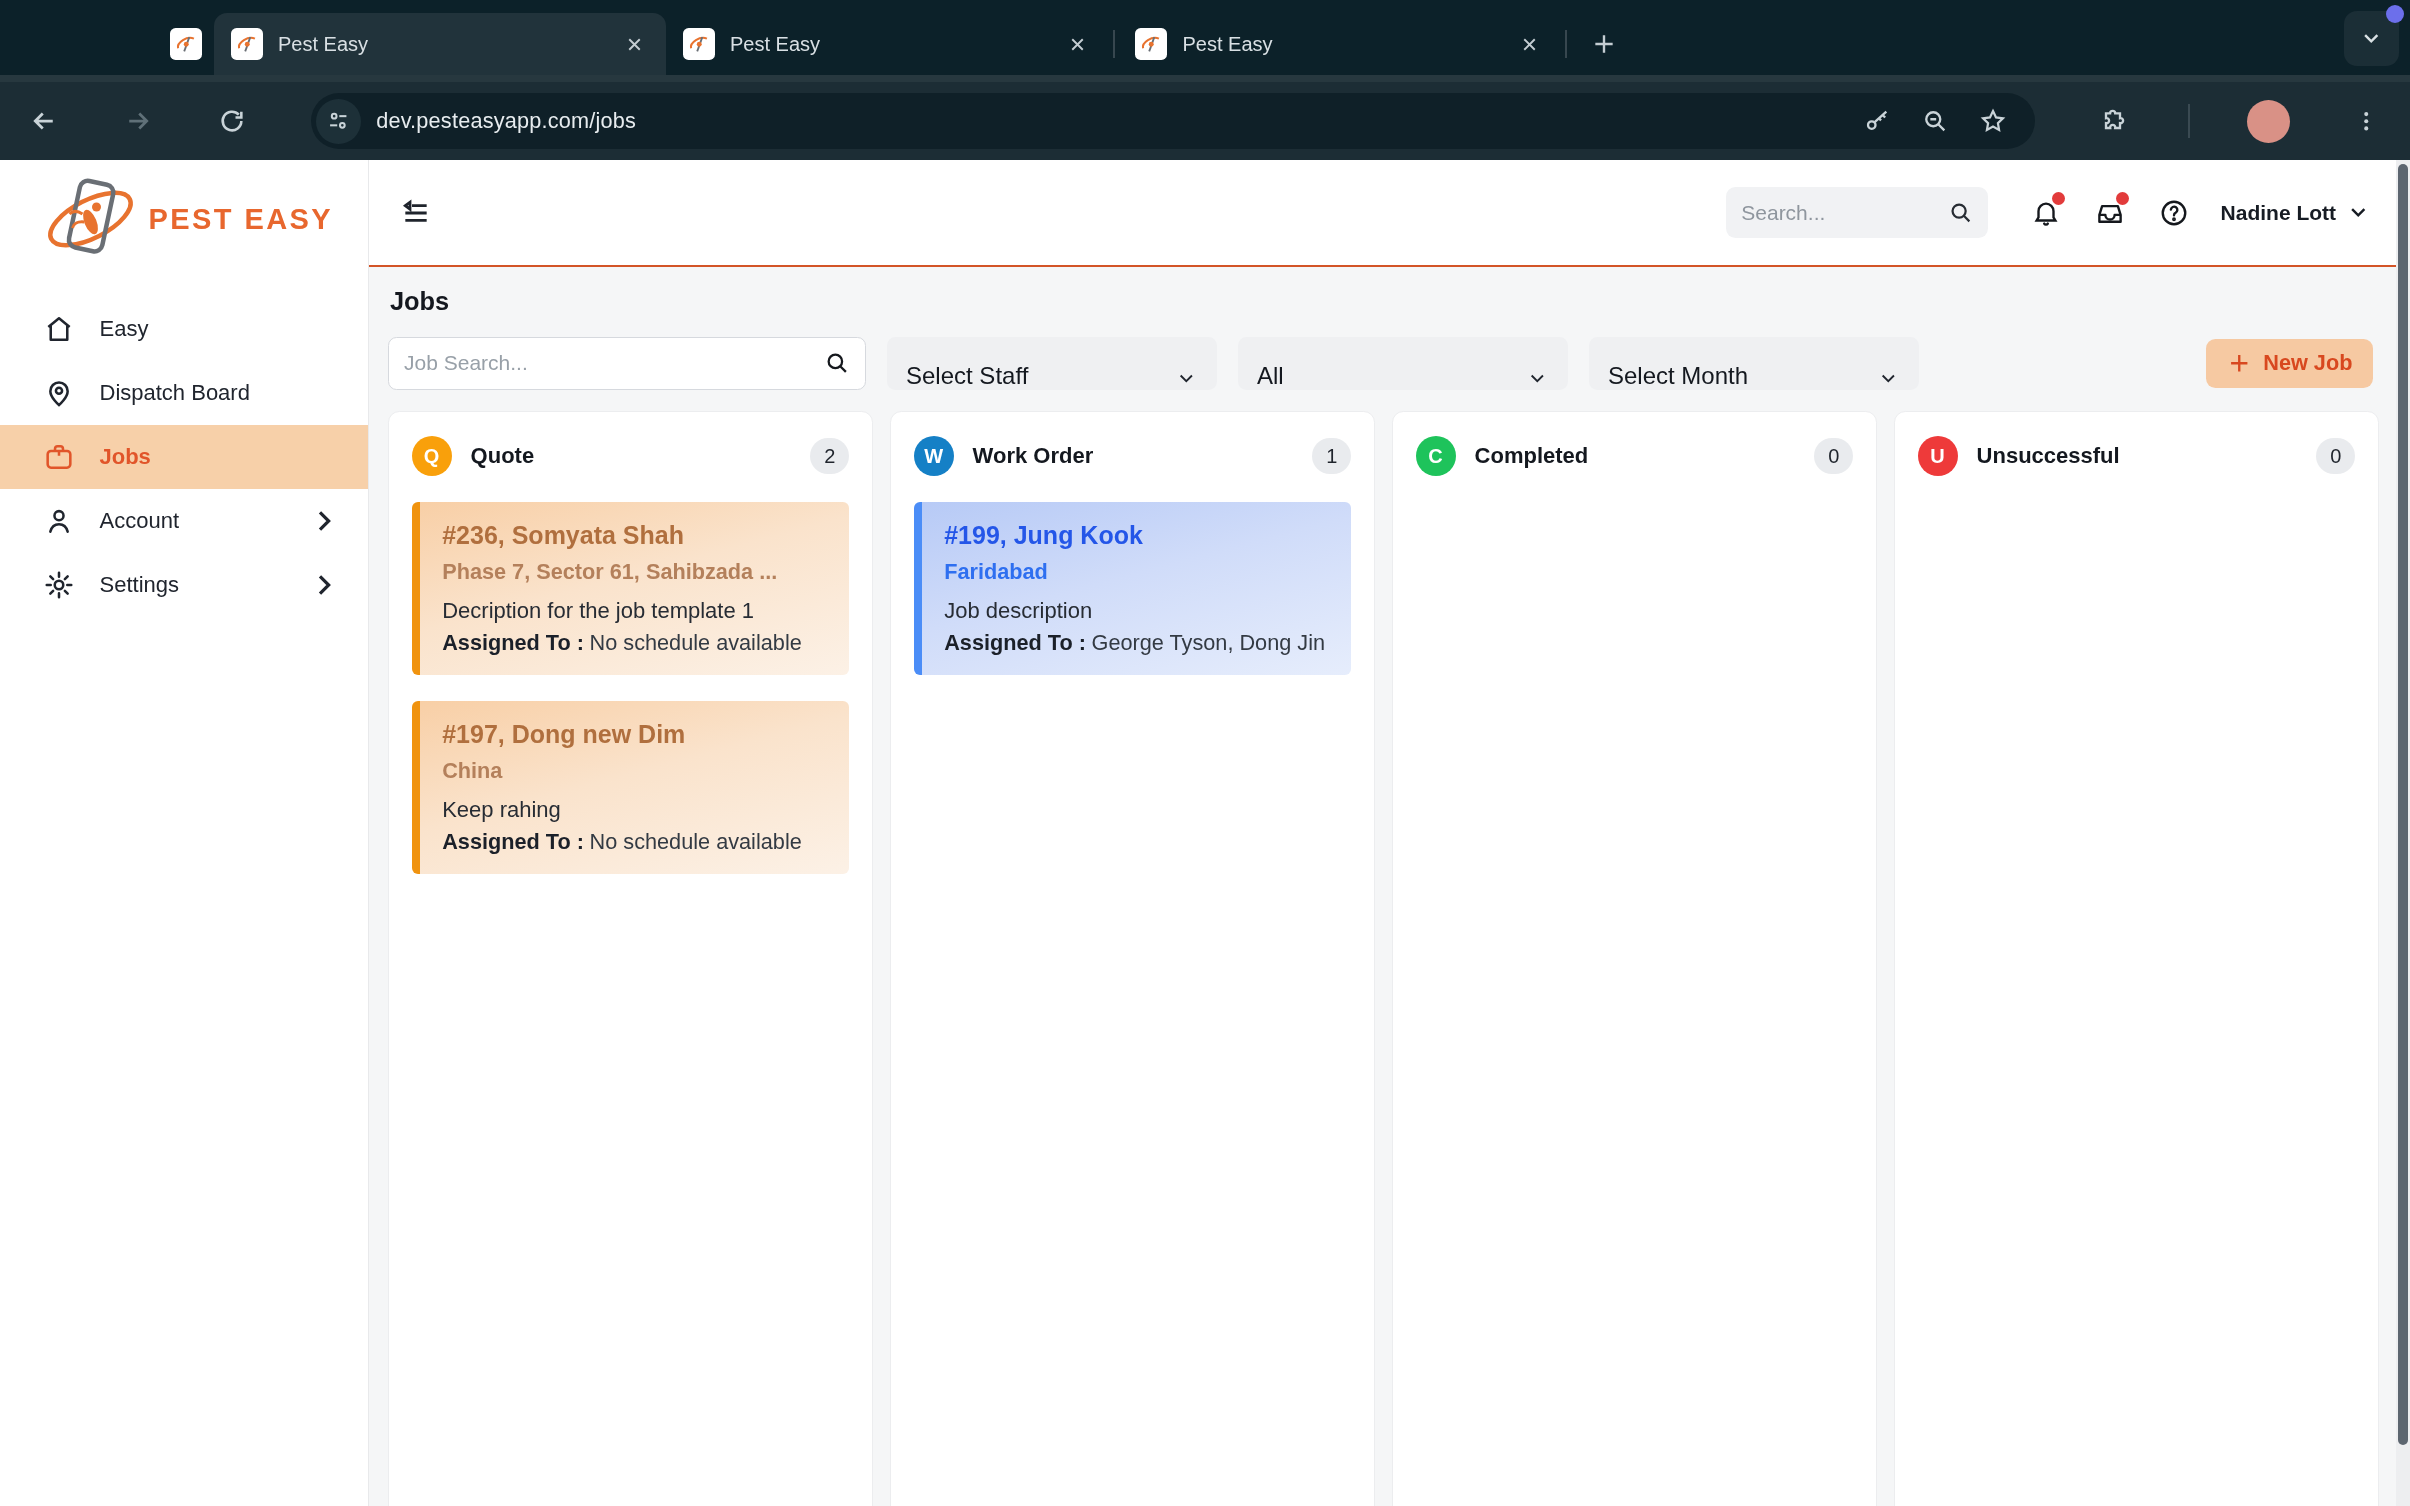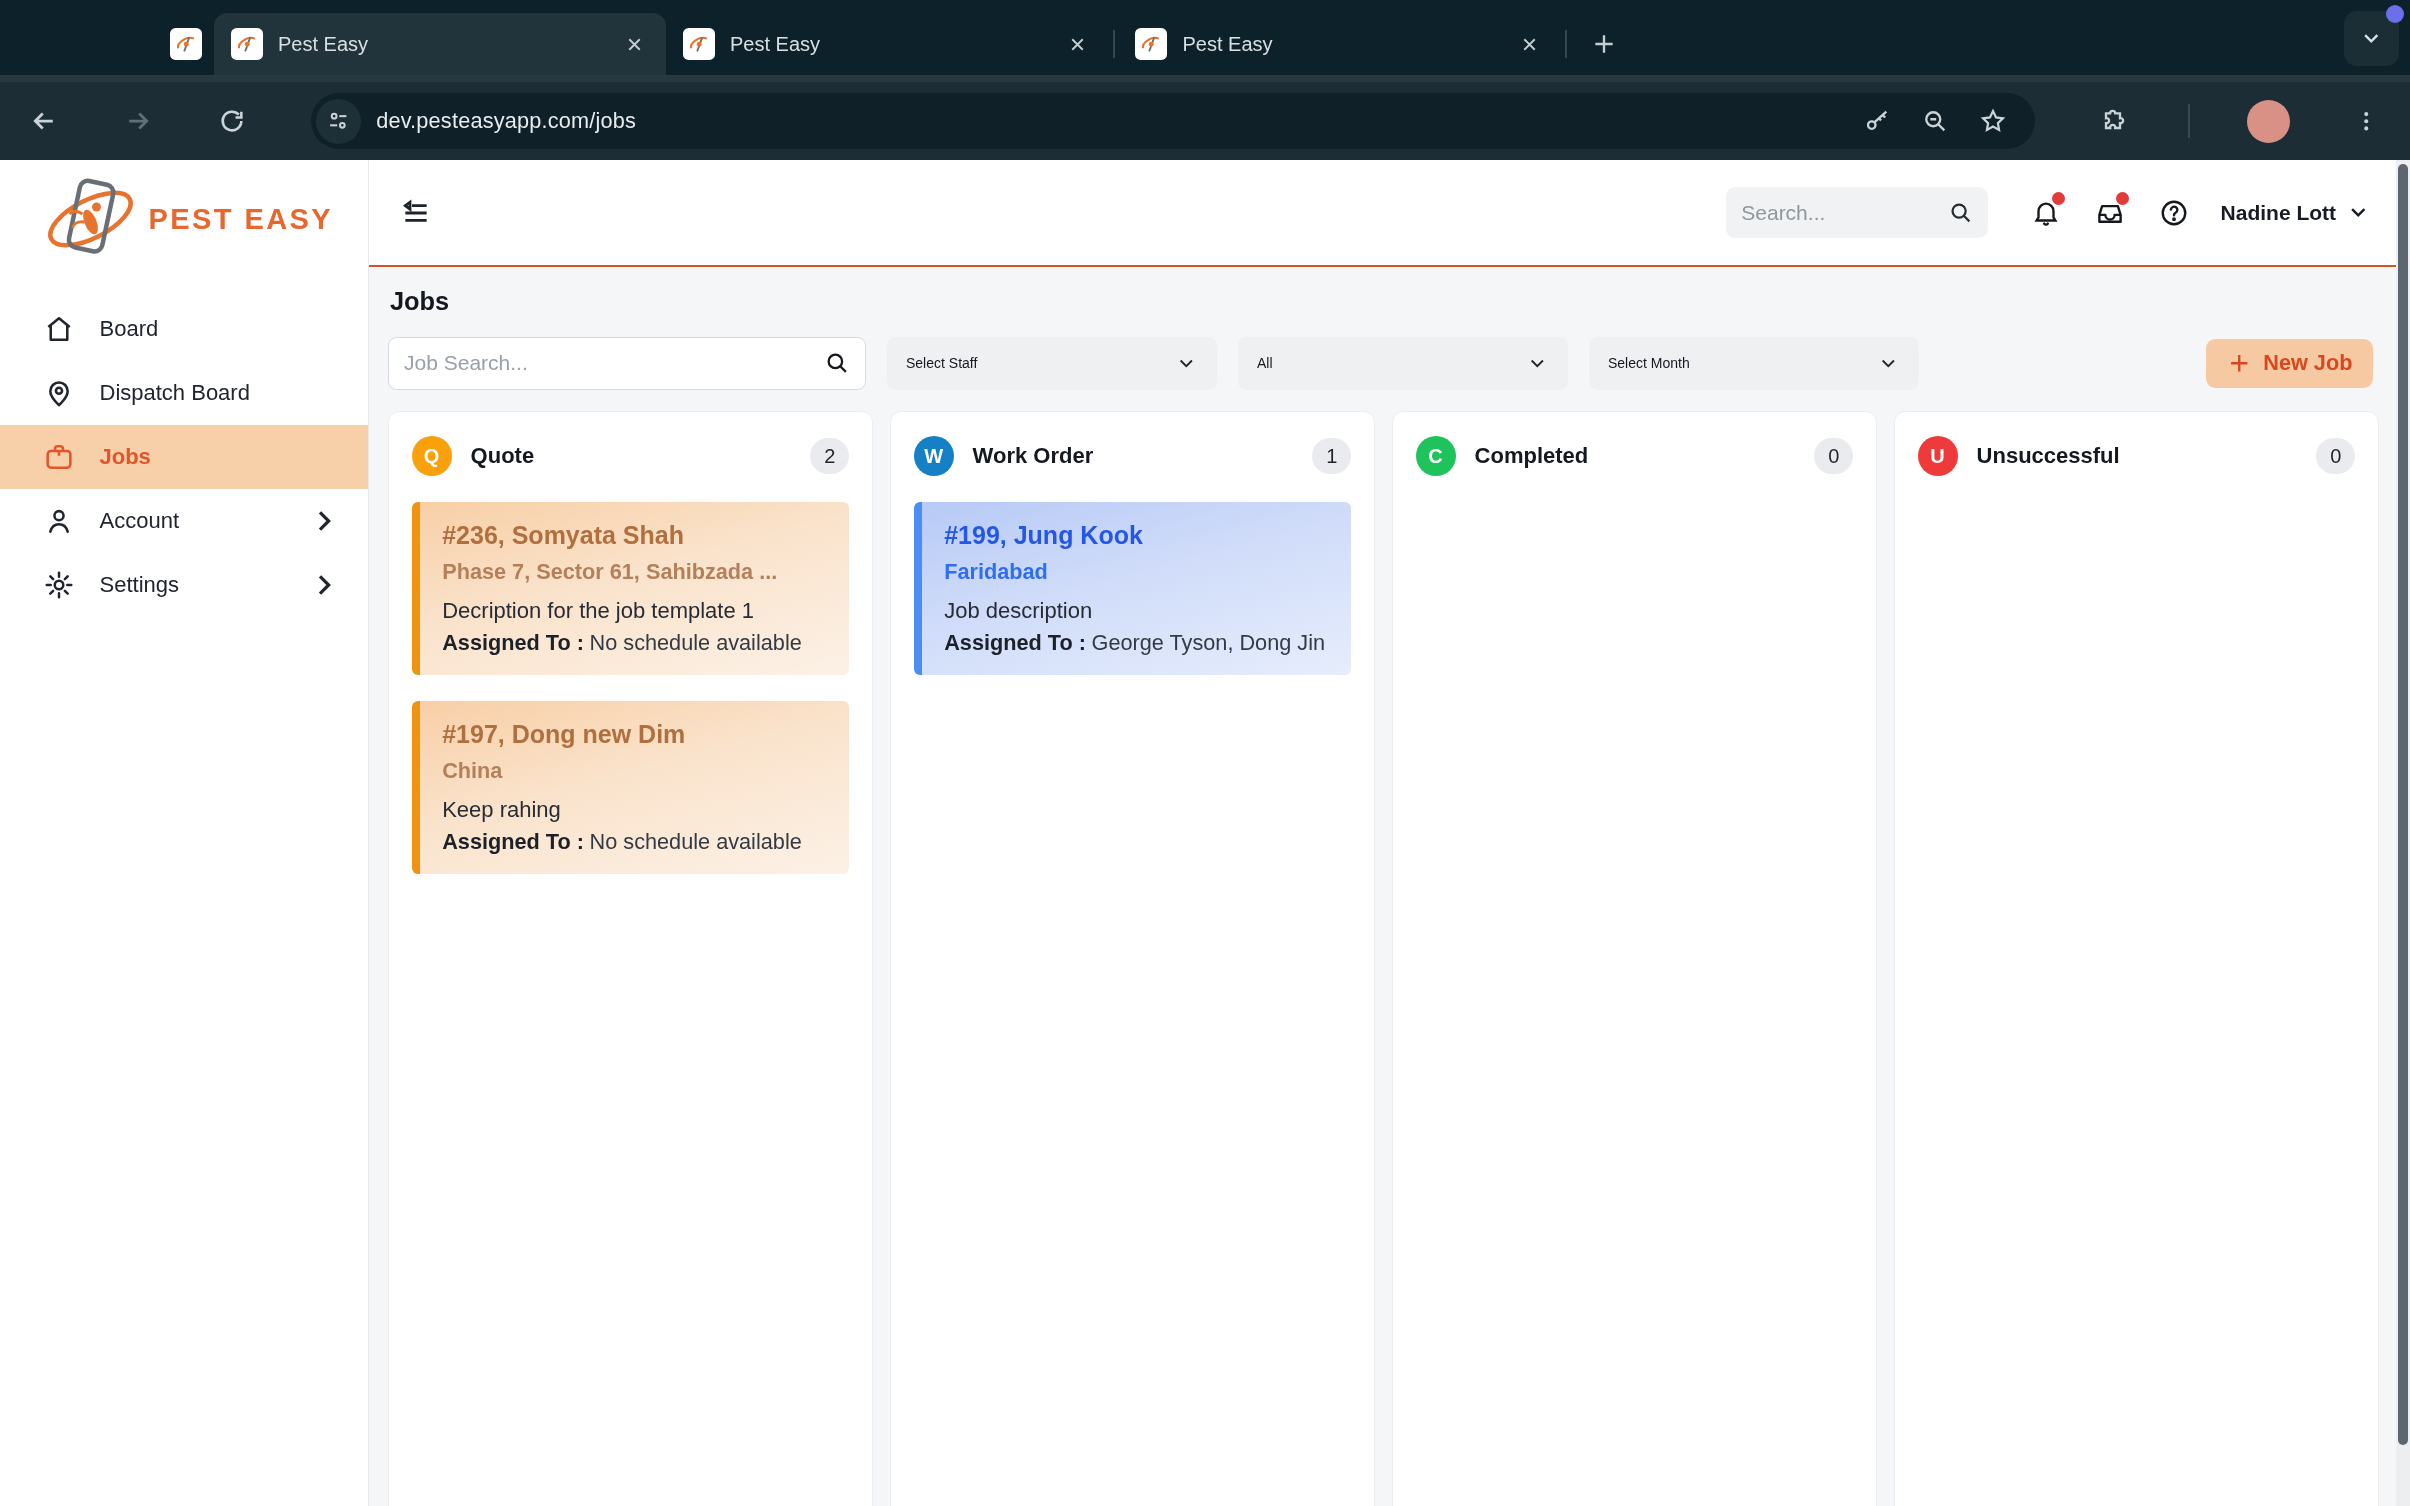--- a/index.html
+++ b/index.html
@@ -76,21 +76,21 @@
           padding:17px 0 0 19px; overflow:hidden; }
   .page-title { font-size:25.4px; font-weight:700; color:#14181F; margin:3.8px 0 21px 1.9px; }
   .filters { display:flex; align-items:center; gap:21px; padding-right:22.6px; margin-bottom:21px; }
   .job-search { width:478px; height:53px; background:#fff; border:1.9px solid #D6D9DE;
                 border-radius:8.5px; display:flex; align-items:center; padding:0 15px; }
   .job-search input { border:none; flex:1; font-size:21px; color:#333; outline:none; width:100%;
                       font-family:inherit; background:transparent; }
   .job-search input::placeholder { color:#98A0A8; }
   .job-search .mag { color:#15181D; display:flex; }
   .select { width:330px; height:53px; background:#EFF0F2; border-radius:8.5px; display:flex;
-            align-items:center; padding:0 19px; font-size:14px; color:#14181F; cursor:pointer; }
+            align-items:flex-end; padding:0 19px; font-size:24px; color:#14181F; cursor:pointer; }
   .select .chev { margin-left:auto; color:#20252E; display:flex; }
   .filters-spacer { flex:1; }
   .new-job { height:49px; padding:0 21px; background:#F6C9A2; color:#D8481F; border-radius:9.4px;
              display:flex; align-items:center; gap:11.3px; font-size:21.7px; font-weight:600; cursor:pointer; }
 
   .board { display:flex; gap:17px; height:1139px; }
   .column { width:485px; background:#fff; border:1.9px solid #ECEDEF; border-radius:11.3px;
             padding:24.5px 22.6px; }
   .col-head { display:flex; align-items:center; gap:19px; }
   .col-badge { width:40px; height:40px; border-radius:50%; color:#fff; font-weight:700;
@@ -280,21 +280,21 @@
     </svg>
     <span class="brand">PEST EASY</span>
   </div>
 
   <div class="nav">
     <div class="nav-item">
       <svg viewBox="0 0 24 24" stroke="currentColor" stroke-width="1.9" fill="none" stroke-linejoin="round">
           <path d="M4 10.5L12 4l8 6.5"></path>
           <path d="M5.8 9.2V20h12.4V9.2"></path>
         </svg>
-      <span>Board</span>
+      <span>Easy</span>
     </div>
     <div class="nav-item">
       <svg viewBox="0 0 24 24" stroke="currentColor" stroke-width="1.9" fill="none">
           <path d="M12 21s-6.5-5.6-6.5-10.4a6.5 6.5 0 1 1 13 0C18.5 15.4 12 21 12 21z"></path>
           <circle cx="12" cy="10.3" r="2.3"></circle>
         </svg>
       <span>Dispatch Board</span>
     </div>
     <div class="nav-item active">
       <svg viewBox="0 0 24 24" stroke="currentColor" stroke-width="1.9" fill="none">

